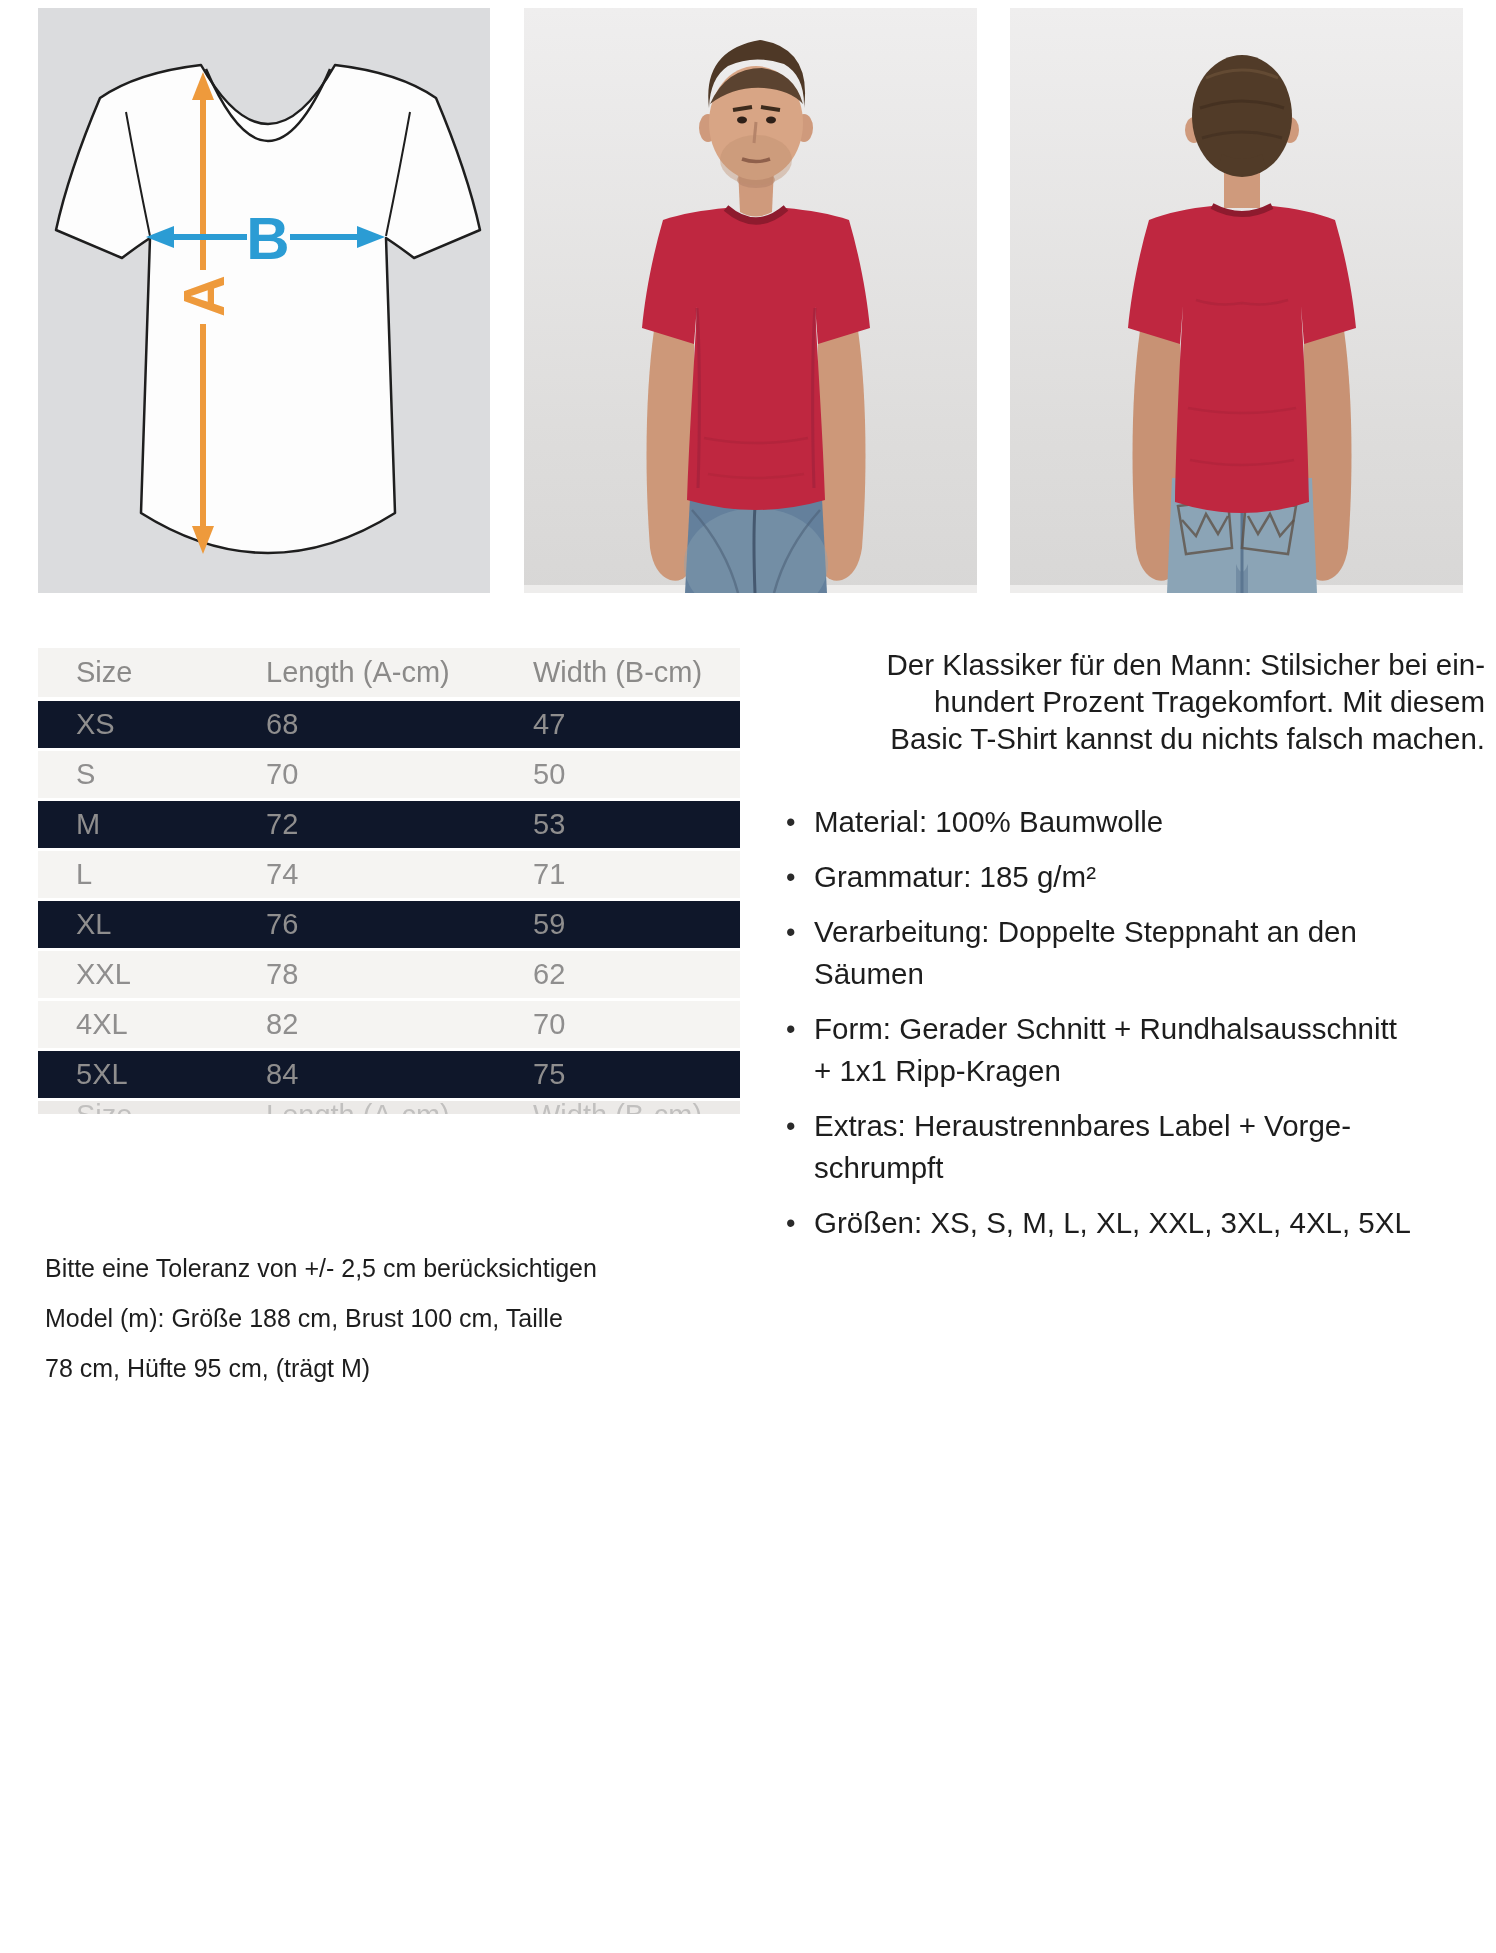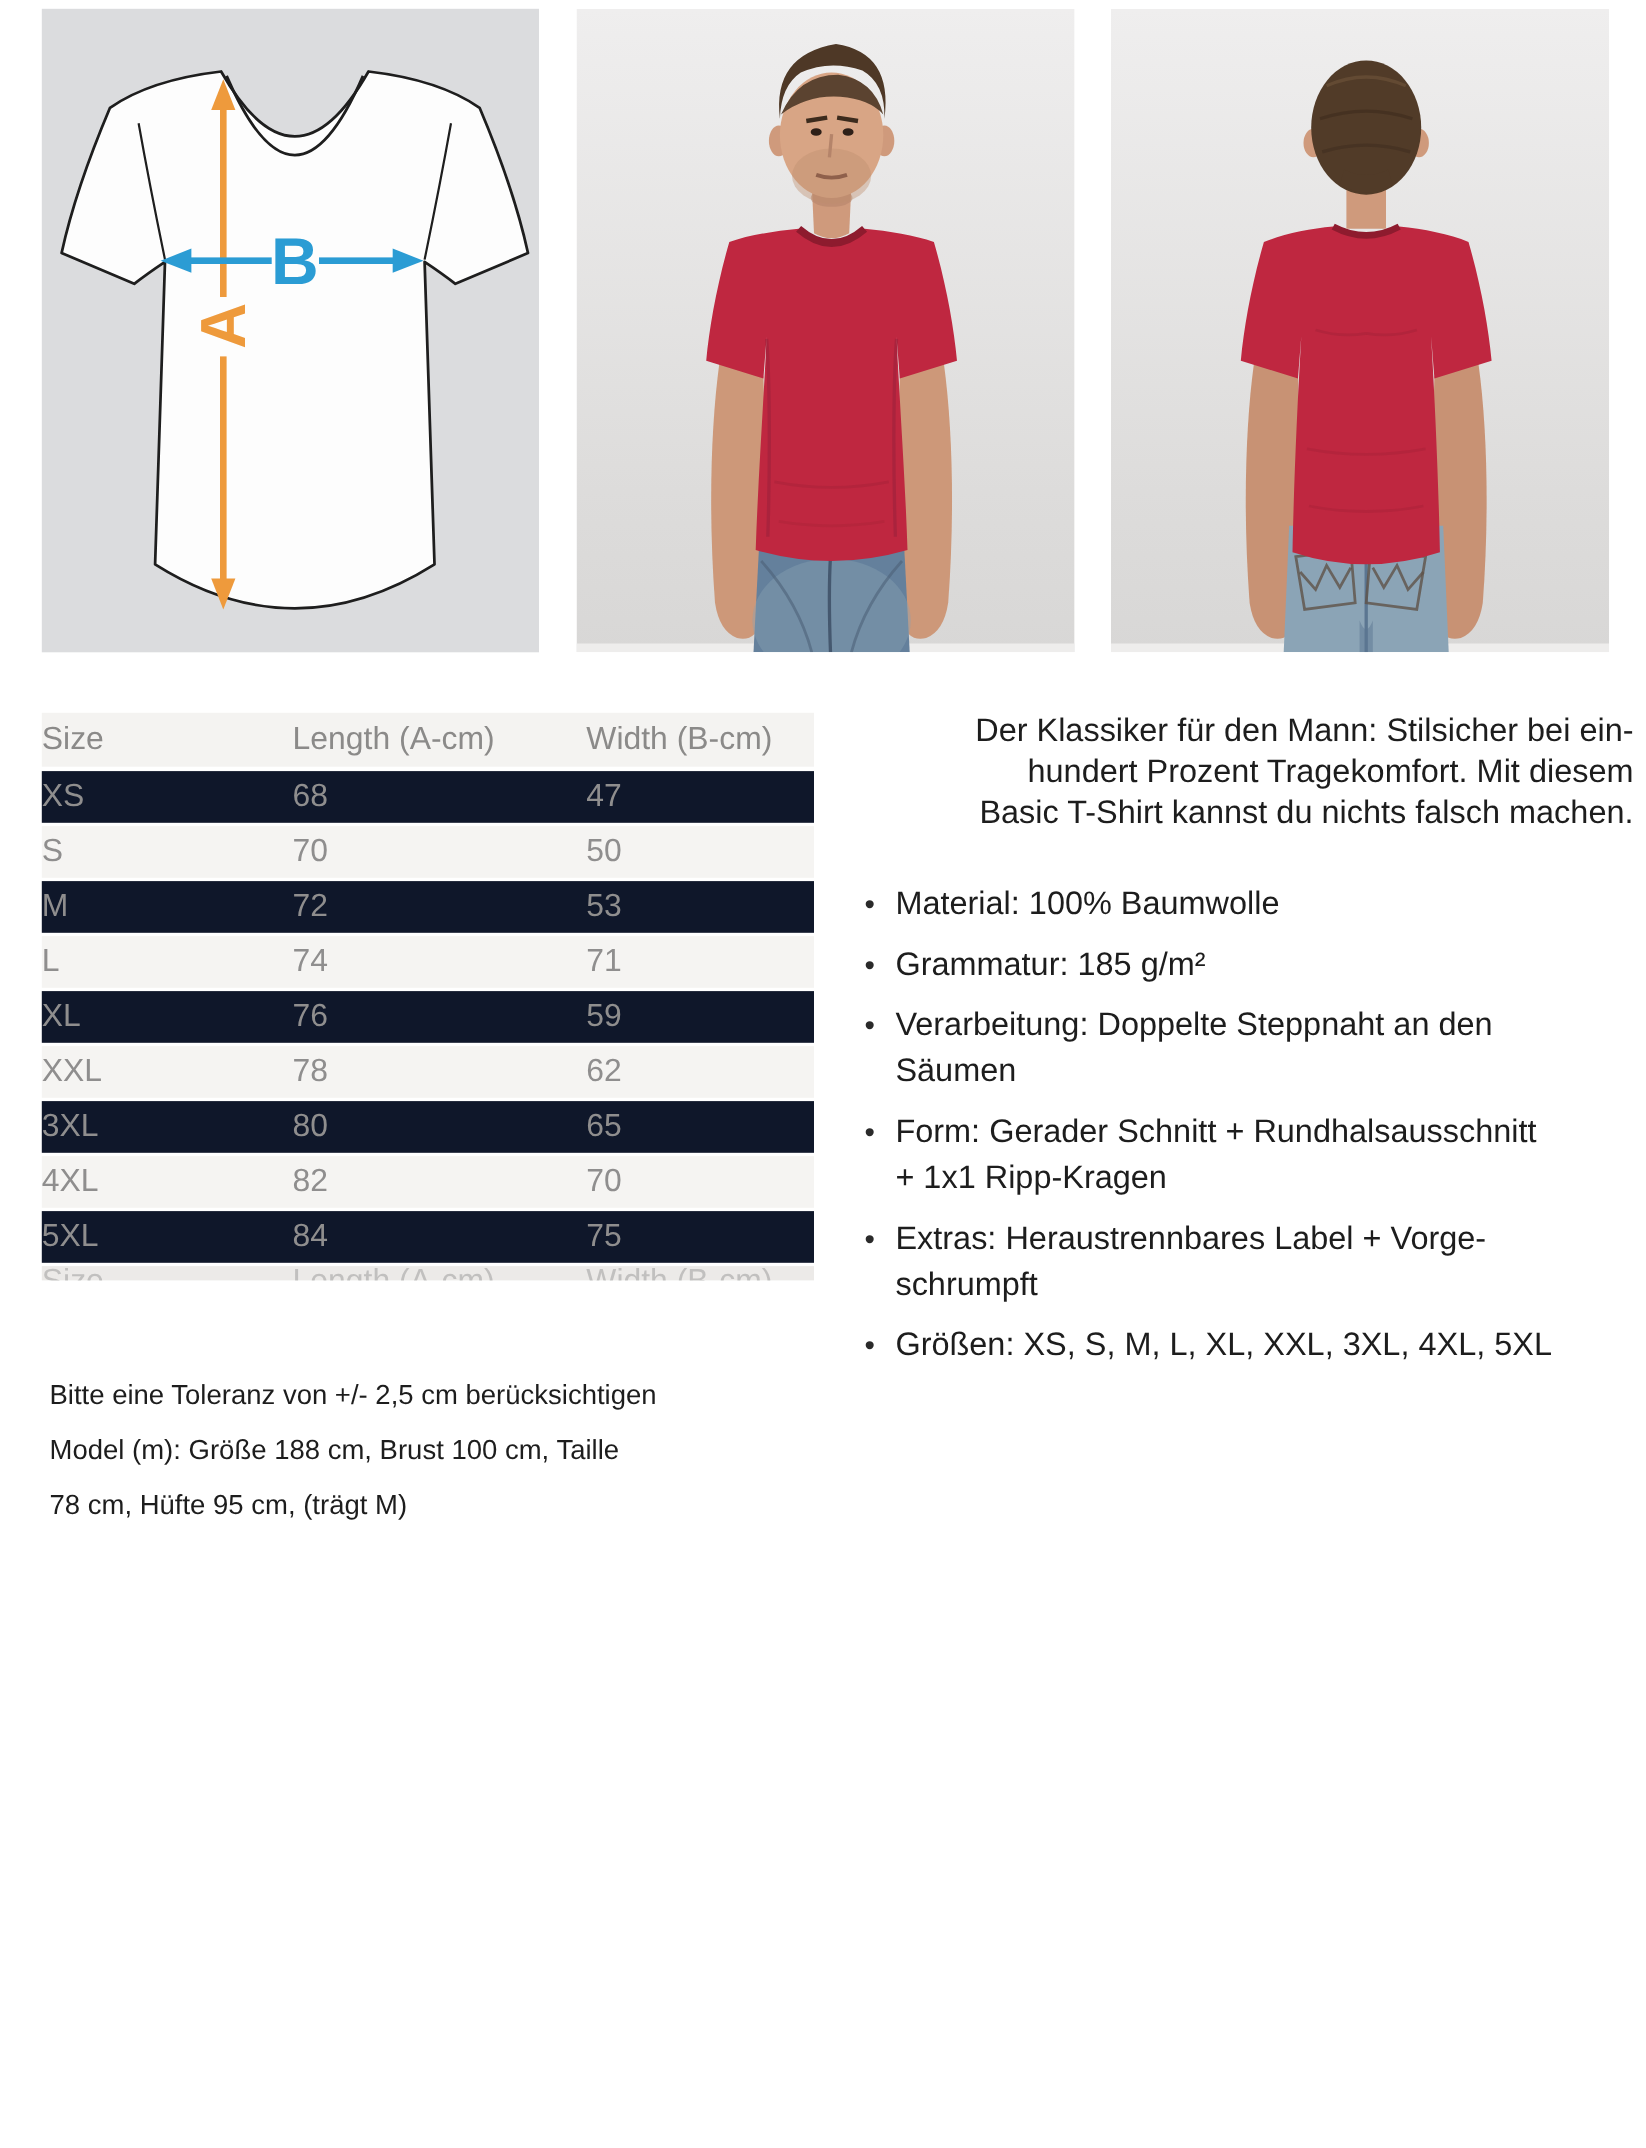--- a/index.html
+++ b/index.html
@@ -11,21 +11,21 @@
   #box-diagram{left:38px;width:452px;background:#dbdcde;}
   #box-front{left:524px;width:453px;}
   #box-back{left:1010px;width:453px;}
   .img-box svg{display:block;width:100%;height:100%;}
 
   
   .size-table{position:absolute;left:38px;top:648px;width:702px;
               font-size:29px;color:#8f8e8e;}
   .trow{display:grid;grid-template-columns:228px 267px 1fr;align-items:center;
         height:47px;margin-bottom:3px;}
-  .trow > span:first-child{}
+  .trow > span:first-child{padding-left:38px;}
   .thead{height:49px;background:#f4f3f1;margin-bottom:4px;color:#8b8a89;}
   .r-odd{background:#0f172a;}
   .r-even{background:#f5f4f2;}
   .sliver{height:13px;background:#eceae8;overflow:hidden;position:relative;}
   .sliver .trow{margin-top:-9px;background:none;opacity:.45;color:#8f8e8e;}
 
   
   .description{position:absolute;left:777px;top:646px;width:708px;
                color:#1d1d1d;font-size:29.5px;}
   .intro{margin:0;line-height:37px;white-space:pre-line;text-align:right;}
@@ -197,25 +197,20 @@
     <div class="trow r-odd">
       <span>XL</span>
       <span>76</span>
       <span>59</span>
     </div>
     <div class="trow r-even">
       <span>XXL</span>
       <span>78</span>
       <span>62</span>
     </div>
-    <div class="trow r-odd">
-      <span>3XL</span>
-      <span>80</span>
-      <span>65</span>
-    </div>
     <div class="trow r-even">
       <span>4XL</span>
       <span>82</span>
       <span>70</span>
     </div>
     <div class="trow r-odd">
       <span>5XL</span>
       <span>84</span>
       <span>75</span>
     </div>

